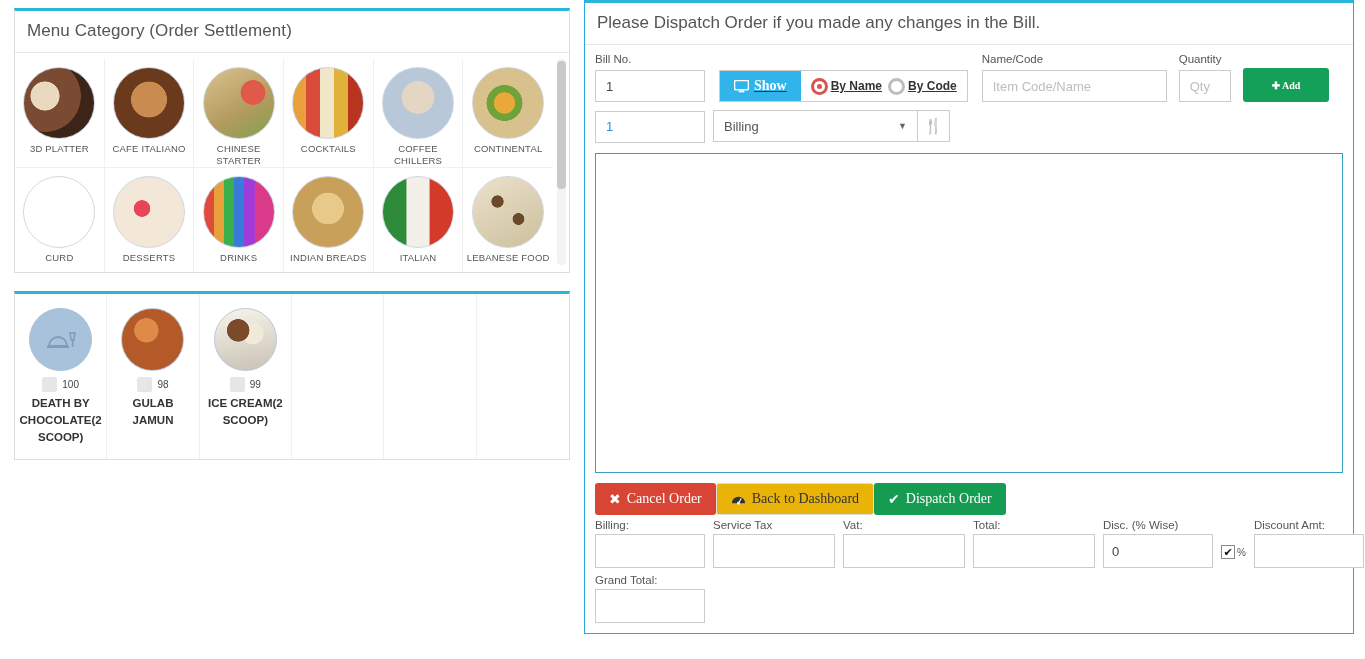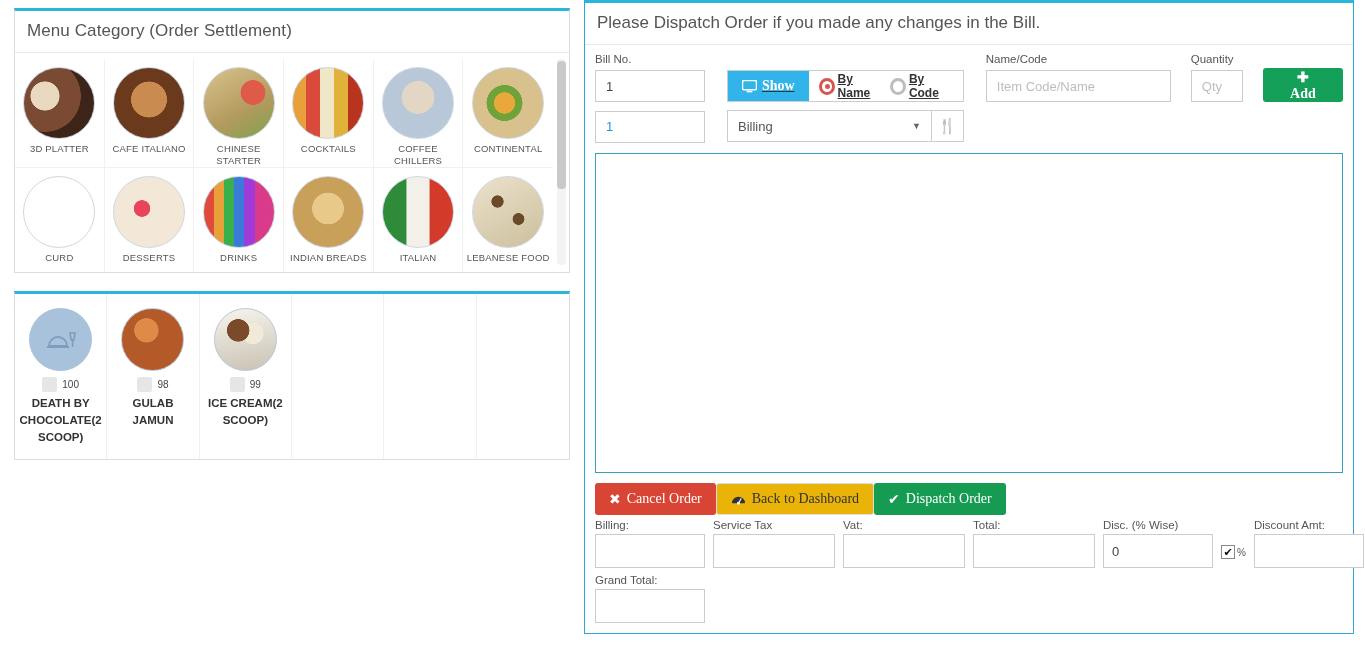--- a/index.html
+++ b/index.html
@@ -139,21 +139,21 @@
     background: #fff;
     padding-bottom: 10px;
   }
   .right-head {
     padding: 10px 12px 11px 12px;
     border-bottom: 1px solid #e8e8e8;
   }
   .right-title { font-size: 17px; color: #555; font-weight: 400; }
 
   .form-area { padding: 8px 10px 0 10px; }
-  .frow { display: flex; align-items: flex-end; gap: 12px; }
+  .frow { display: flex; align-items: flex-end; gap: 4px; }
   .fgroup { display: flex; flex-direction: column; }
   .flabel {
     font-size: 11.5px;
     color: #555;
     margin-bottom: 3px;
     height: 14px;
   }
   .inp {
     height: 32px;
     border: 1px solid #ccc;
@@ -213,31 +213,31 @@
   .radio-dot.off::after { display: none; }
   .radio-lbl { font-size: 12px; font-weight: bold; color: #333; }
 
   .namecode { width: 185px; margin-left: 10px; }
   .qty { width: 52px; }
   .btn-add {
     height: 34px;
     background: #15a05a;
     color: #fff;
     border: none;
-    font-size: 14px;
+    font-size: 10px;
     font-weight: bold;
-    padding: 0 21px;
+    padding: 0 29px;
     margin-left: 8px;
     cursor: pointer;
     border-radius: 3px;
     font-family: "Liberation Serif", serif;
   }
 
   .frow2 { display: flex; align-items: center; margin-top: 8px; }
-  .selgrp { display: flex; margin-left: 22px; height: 33px; }
+  .selgrp { display: flex; margin-left: 8px; height: 33px; }
   .sel {
     width: 205px;
     height: 32px;
     border: 1px solid #ccc;
     background: #fff;
     font-size: 13px;
     color: #555;
     padding: 0 10px;
     appearance: none;
     font-family: "Liberation Sans", sans-serif;

